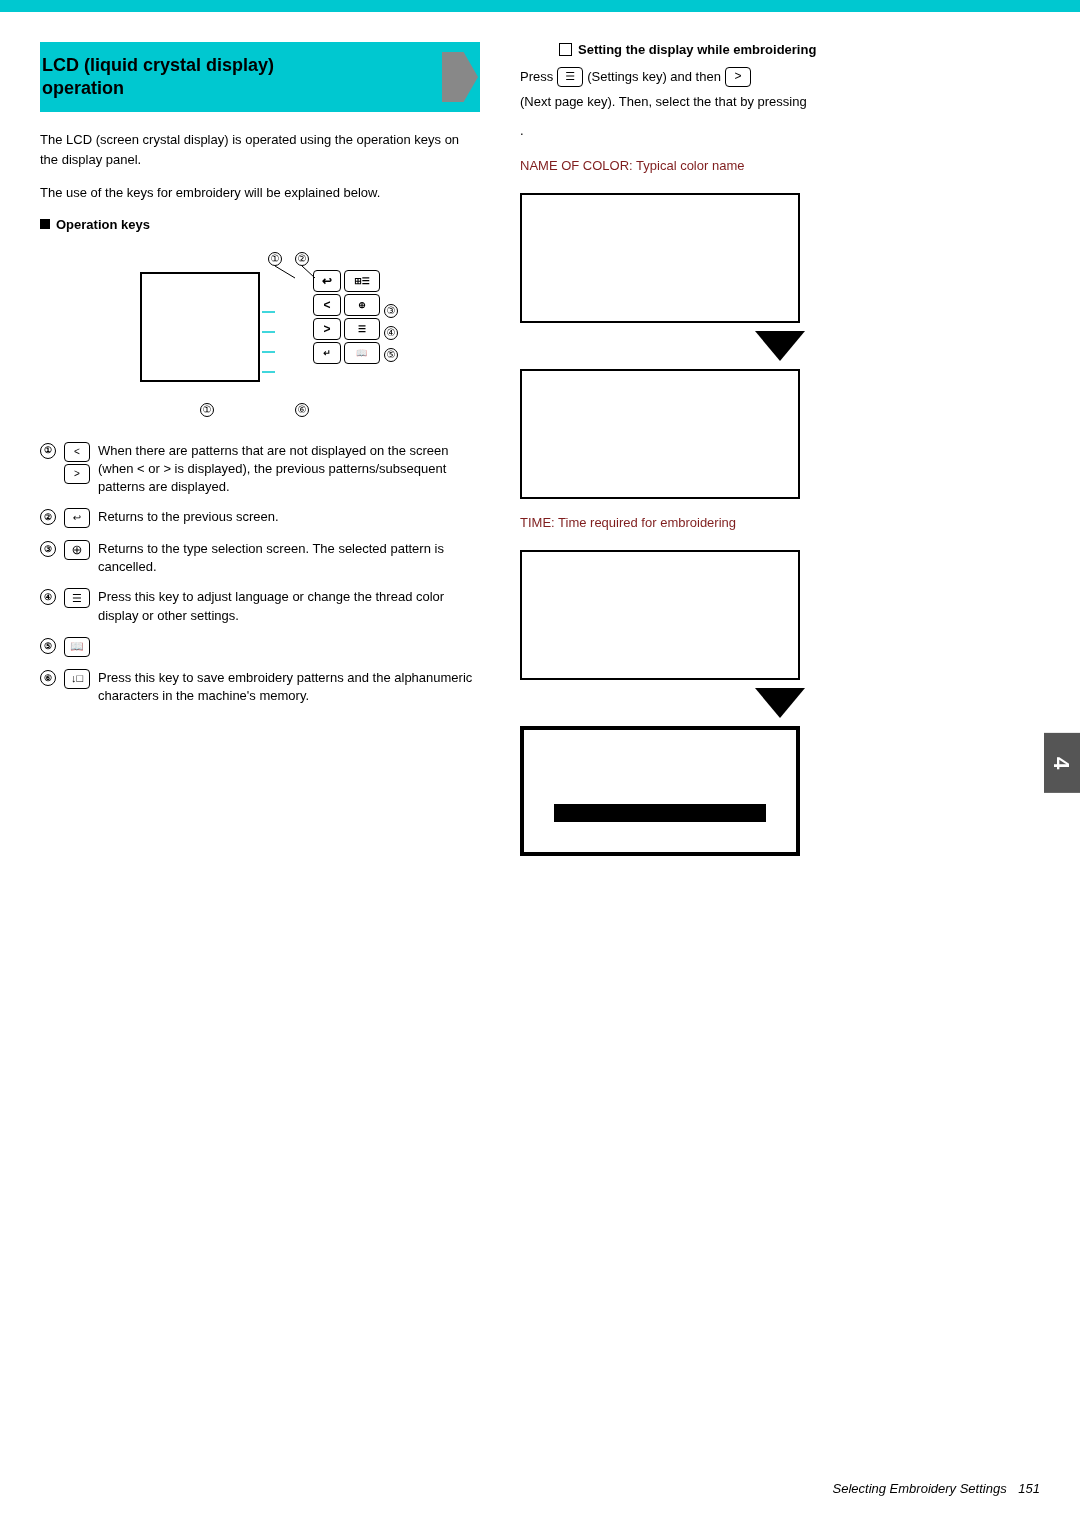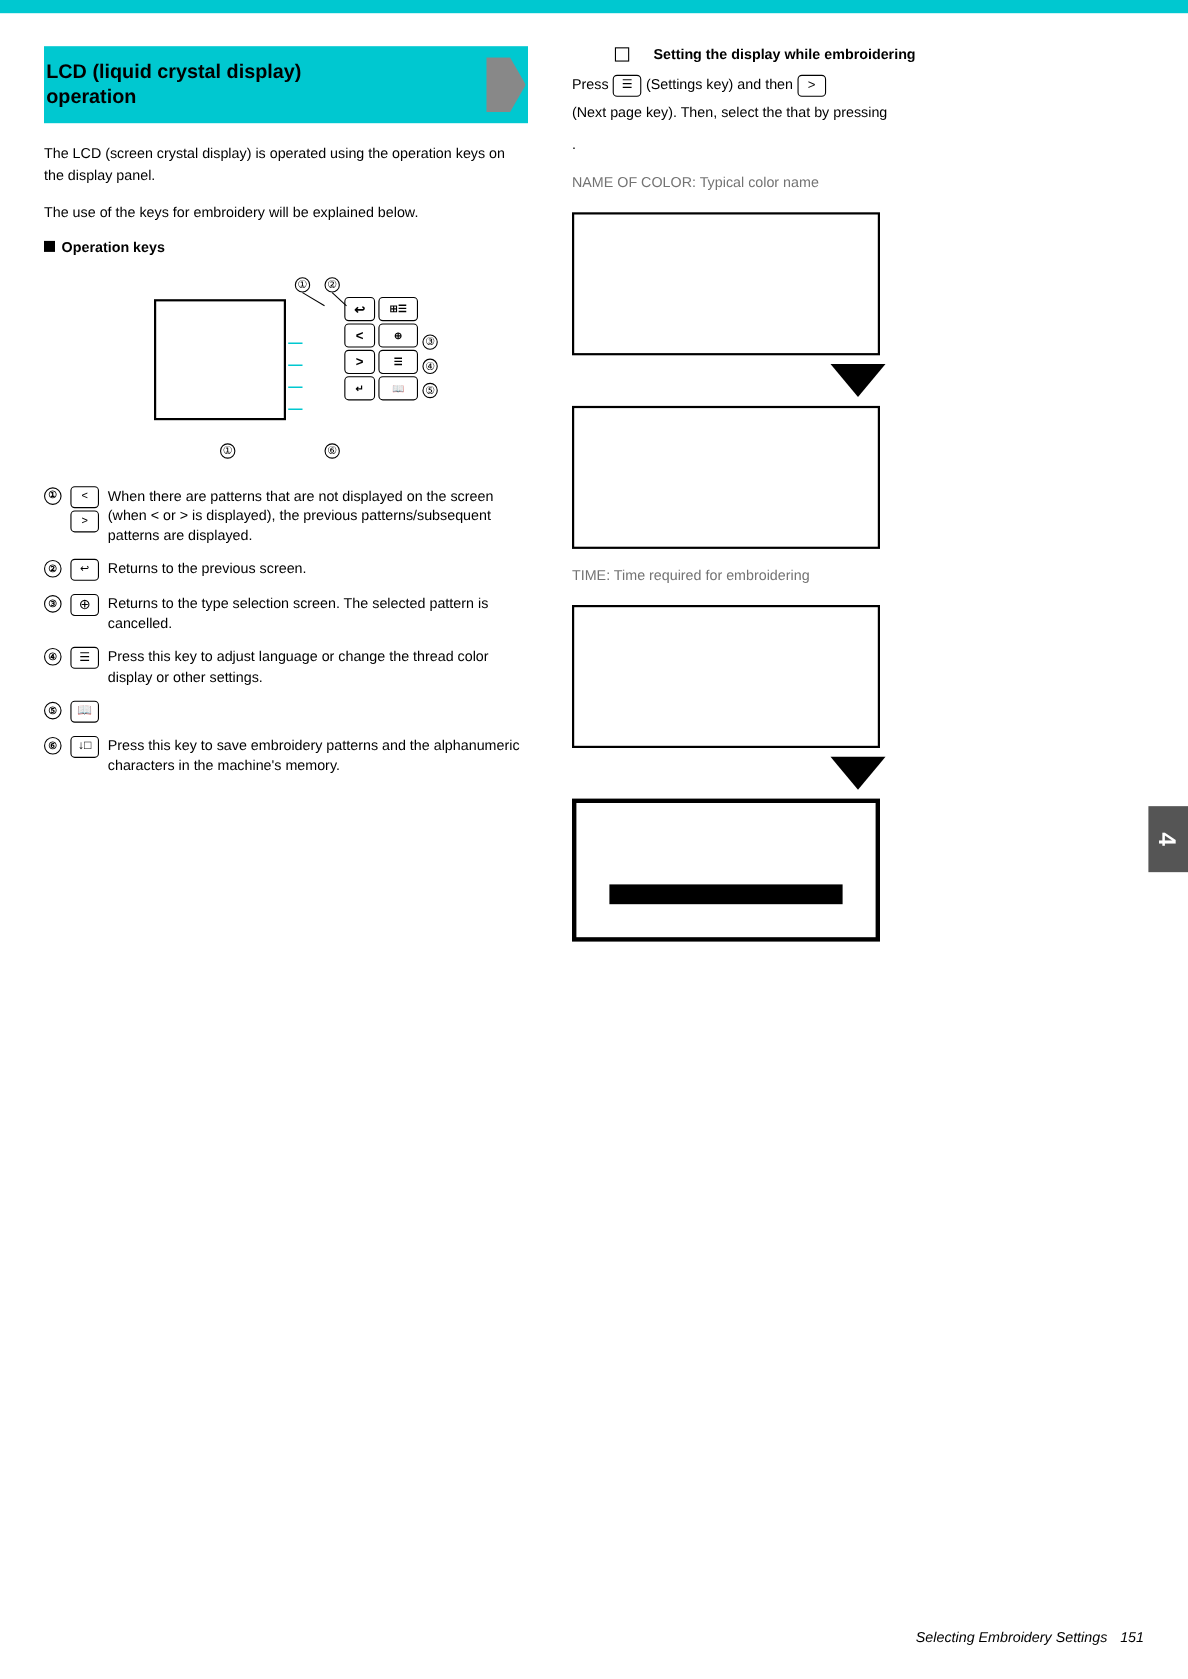--- a/index.html
+++ b/index.html
@@ -154,21 +154,21 @@
     .item-text {
       flex: 1;
     }
     
     .subsection-title {
       font-size: 13px;
       font-weight: bold;
       margin-bottom: 10px;
       display: flex;
       align-items: center;
-      gap: 22px;
+      gap: 6px;
       padding-left: 39px;
     }
     .empty-checkbox {
       width: 13px;
       height: 13px;
       border: 1.5px solid #000;
       display: inline-block;
       flex-shrink: 0;
     }
     .display-box {
@@ -199,28 +199,28 @@
       width: 0;
       height: 0;
       border-left: 25px solid transparent;
       border-right: 25px solid transparent;
       border-top: 30px solid #000;
       margin: 5px auto 5px auto;
     }
     .label-text {
       font-size: 13px;
       margin: 20px 0;
-      color: #737373;
+      color: #7f1d1d;
     }
     .press-line {
       font-size: 13px;
       line-height: 1.6;
       margin-bottom: 10px;
       display: flex;
-      align-items: flex-end;
+      align-items: flex-start;
       flex-wrap: wrap;
       gap: 4px;
     }
     
     .page-footer {
       position: absolute;
       bottom: 30px;
       right: 40px;
       font-size: 13px;
       font-style: italic;

